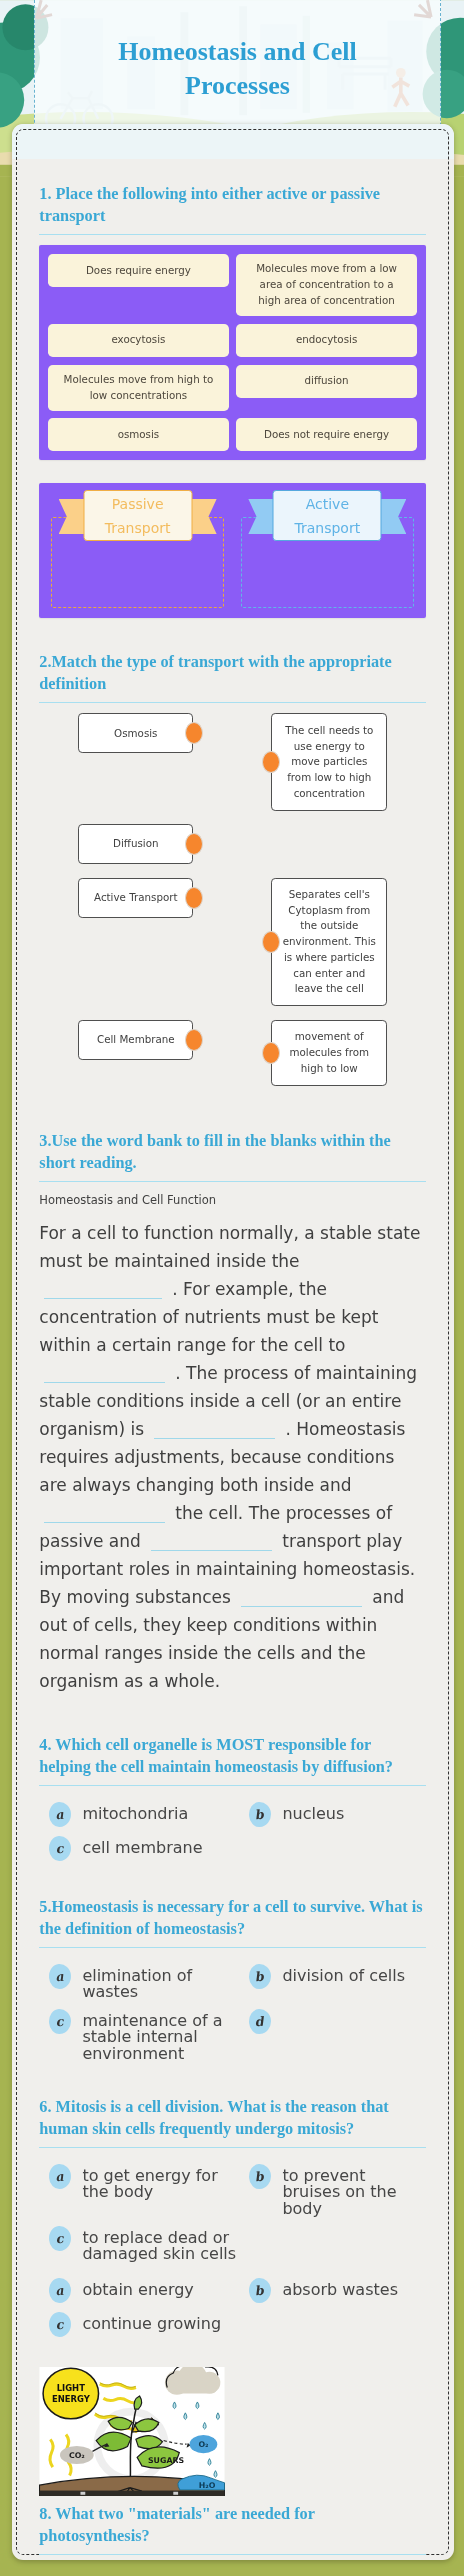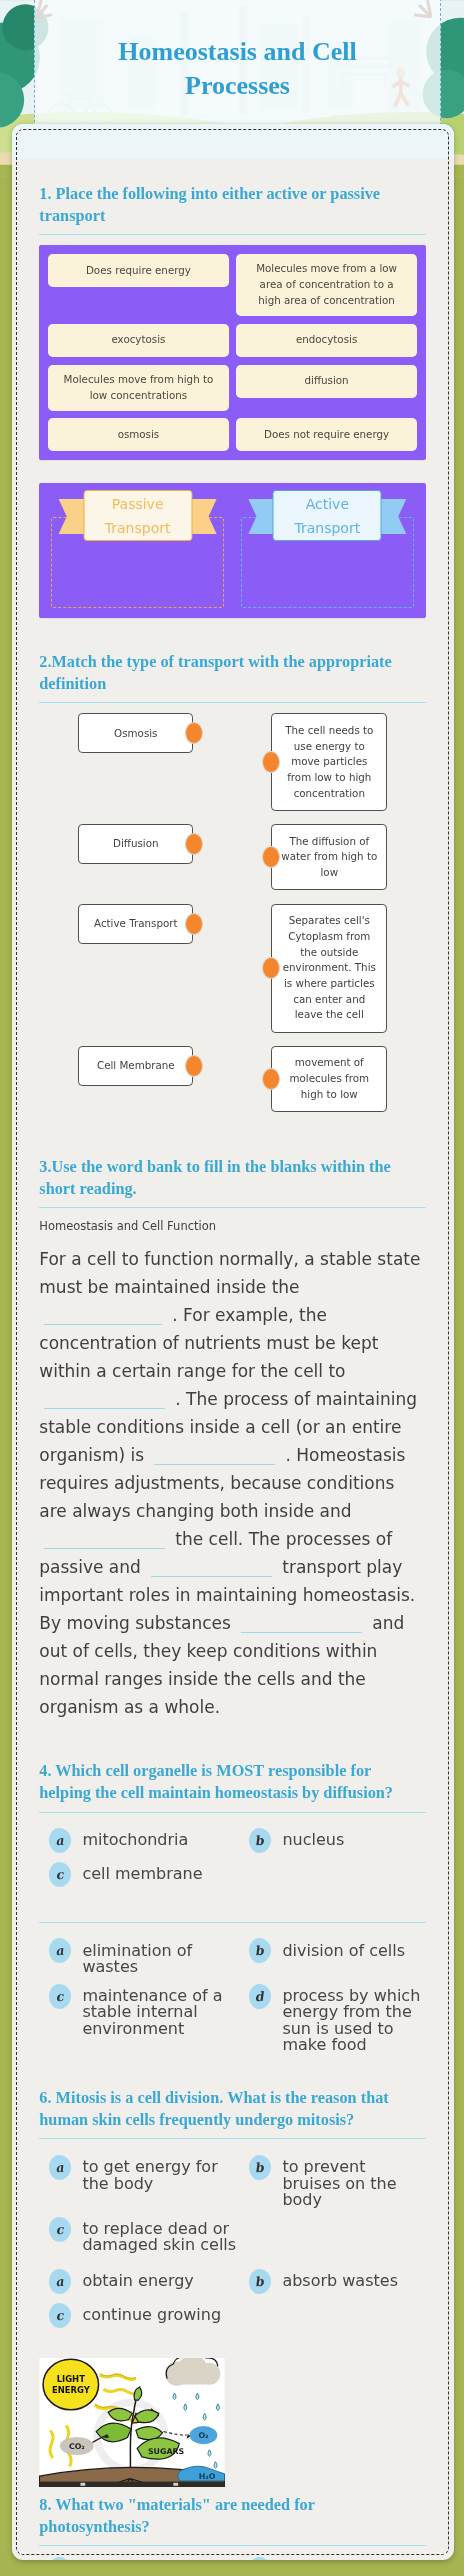--- a/index.html
+++ b/index.html
@@ -212,24 +212,20 @@
           <div class="def-wrap">
             <div class="m-card">The cell needs to use energy to move particles from low to high concentration</div>
             <span class="dot l"></span>
           </div>
         </div>
         <div class="match-row">
           <div class="term-wrap">
             <div class="m-card">Diffusion</div>
             <span class="dot r"></span>
           </div>
-          <div class="def-wrap">
-            <div class="m-card">The diffusion of water from high to low</div>
-            <span class="dot l"></span>
-          </div>
         </div>
         <div class="match-row">
           <div class="term-wrap">
             <div class="m-card">Active Transport</div>
             <span class="dot r"></span>
           </div>
           <div class="def-wrap">
             <div class="m-card">Separates cell's Cytoplasm from the outside environment. This is where particles can enter and leave the cell</div>
             <span class="dot l"></span>
           </div>
@@ -266,38 +262,38 @@
           <span class="bubble">b</span>
           <span class="opt-label">nucleus</span>
         </div>
         <div class="option">
           <span class="bubble">c</span>
           <span class="opt-label">cell membrane</span>
         </div>
       </div>
 
     <div class="qhead" style="margin-top:35px">
+      <div class="qtitle" style="max-width:387px">5.Homeostasis is necessary for a cell to survive.  What is the definition of homeostasis?</div>
       <div class="rule"></div>
     </div>
     <div class="options" id="q5-opts">
         <div class="option">
           <span class="bubble">a</span>
           <span class="opt-label">elimination of wastes</span>
         </div>
         <div class="option">
           <span class="bubble">b</span>
           <span class="opt-label">division of cells</span>
         </div>
         <div class="option">
           <span class="bubble">c</span>
           <span class="opt-label">maintenance of a stable internal environment</span>
         </div>
         <div class="option">
           <span class="bubble">d</span>
-          <span class="opt-label">process by which energy from the sun is used to make food</span>
         </div>
       </div>
 
     <div class="qhead" style="margin-top:34px">
       <div class="qtitle" style="max-width:387px">6.  Mitosis is a cell division. What is the reason that human skin cells frequently undergo mitosis?</div>
       <div class="rule"></div>
     </div>
     <div class="options" id="q6-opts">
         <div class="option">
           <span class="bubble">a</span>

